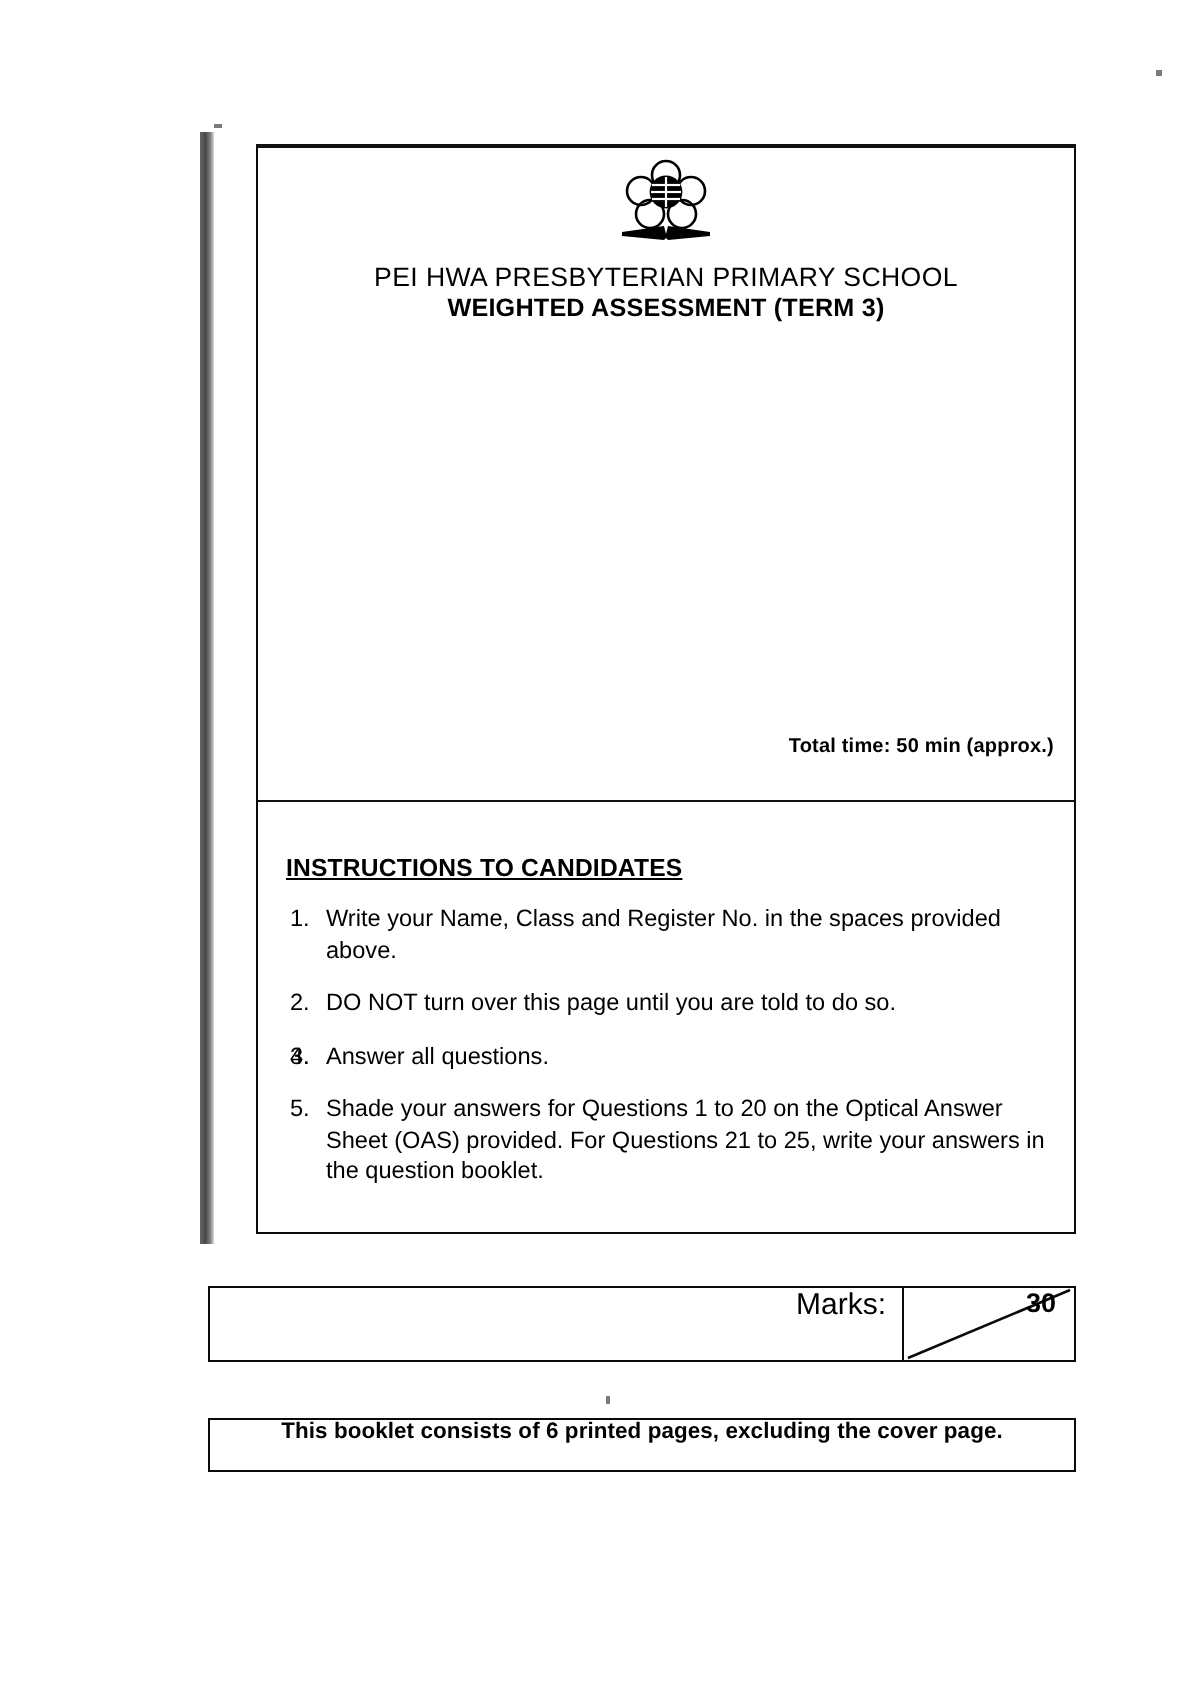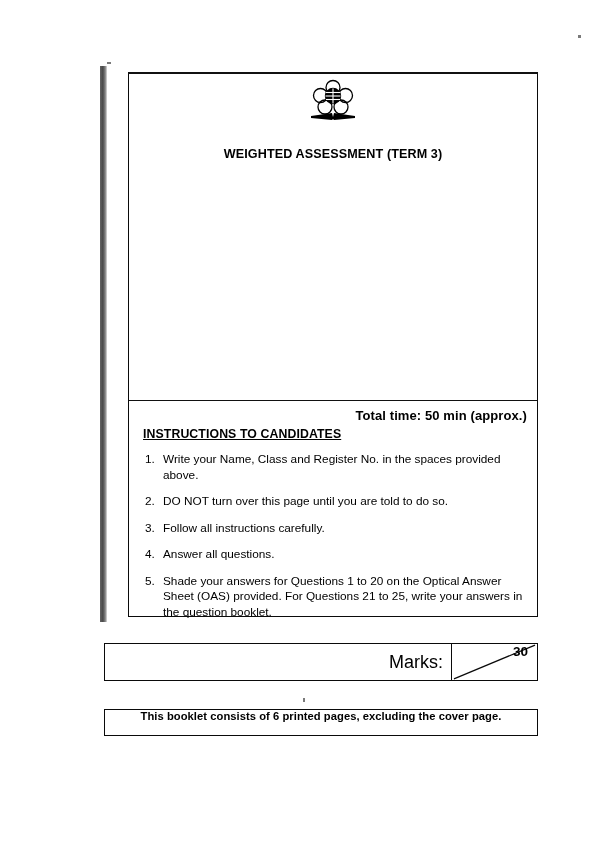--- a/index.html
+++ b/index.html
@@ -118,24 +118,23 @@
     margin: 0 2px;
   }
   .bl-name { width: 192px; }
   .bl-reg  { width: 42px; }
   .bl-num  { width: 50px; }
 
   .total-time {
     position: absolute;
     right: 10px;
     top: 295px;
-    font-size: 13px;
+    font-size: 10px;
     font-weight: bold;
     letter-spacing: .1px;
-    margin-top: 40px;
   }
 
   
   .instructions-area {
     position: relative;
     padding: 10px 14px 0 14px;
     box-sizing: border-box;
   }
   .instr-title {
     font-size: 12.3px;
@@ -171,24 +170,24 @@
     width: 434px;
     height: 38px;
     border: 1.4px solid #0a0a0a;
     box-sizing: border-box;
     display: flex;
     align-items: stretch;
   }
   .marks-left {
     flex: 1;
     display: flex;
-    align-items: center;
+    align-items: flex-start;
     justify-content: flex-end;
     padding-right: 8px;
-    font-size: 18px;
+    font-size: 15px;
   }
   .marks-right {
     width: 86px;
     border-left: 1.4px solid #0a0a0a;
     position: relative;
     display: flex;
     justify-content: flex-end;
     padding-right: 9px;
     box-sizing: border-box;
   }
@@ -248,20 +247,21 @@
         <g stroke="#fff" stroke-width="1.1">
           <line x1="20" y1="13.5" x2="34" y2="13.5"></line>
           <line x1="19.5" y1="17" x2="34.5" y2="17"></line>
           <line x1="20" y1="20.5" x2="34" y2="20.5"></line>
           <line x1="27" y1="9.5" x2="27" y2="24.5"></line>
         </g>
         <path d="M5 37 L26 34 L27 38 L28 34 L49 37 L49 39 L28 41 L27 40 L26 41 L5 39 Z" fill="#000"></path>
       </svg>
     </div>
 
+    <div class="school-name">PEI HWA PRESBYTERIAN PRIMARY SCHOOL</div>
 
     <div class="assessment-line">WEIGHTED ASSESSMENT (TERM 3)</div>
 
 
 
 
     <div class="total-time">Total time: 50 min (approx.)</div>
   </div>
 
   <div class="instructions-area">
@@ -271,21 +271,20 @@
       <li class="instr-item">
         <span class="instr-num">1.</span>
         <span>Write your Name, Class and Register No. in the spaces provided above.</span>
       </li>
       <li class="instr-item">
         <span class="instr-num">2.</span>
         <span>DO NOT turn over this page until you are told to do so.</span>
       </li>
       <li class="instr-item">
         <span class="instr-num">3.</span>
-        <span>Follow all instructions carefully.</span>
       </li>
       <li class="instr-item">
         <span class="instr-num">4.</span>
         <span>Answer all questions.</span>
       </li>
       <li class="instr-item">
         <span class="instr-num">5.</span>
         <span>Shade your answers for Questions 1 to 20 on the Optical Answer Sheet (OAS) provided.  For Questions 21 to 25, write your answers in the question booklet.</span>
       </li>
     </ul>

